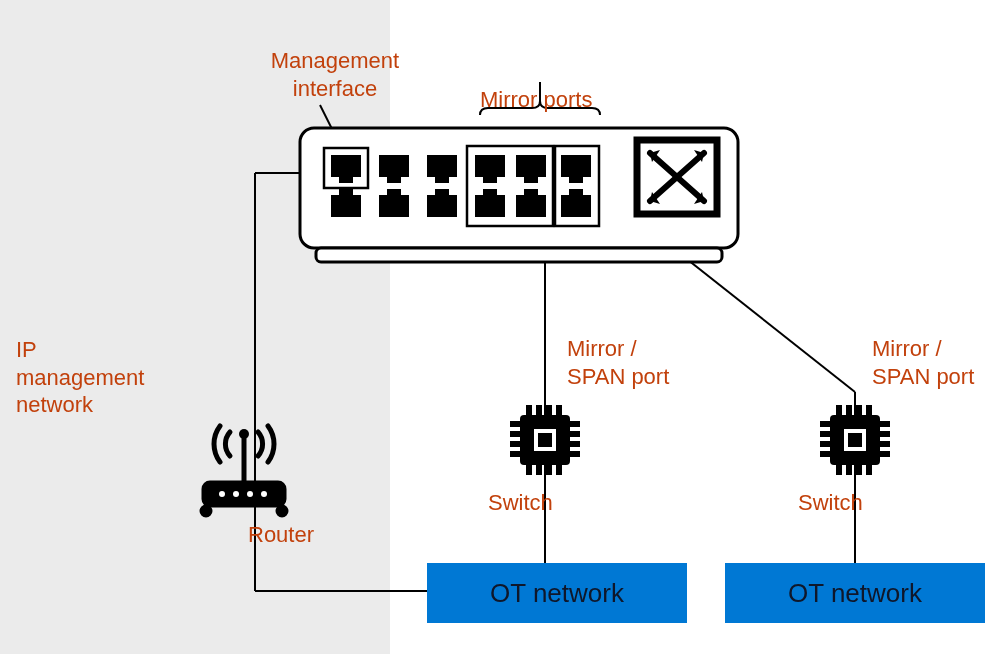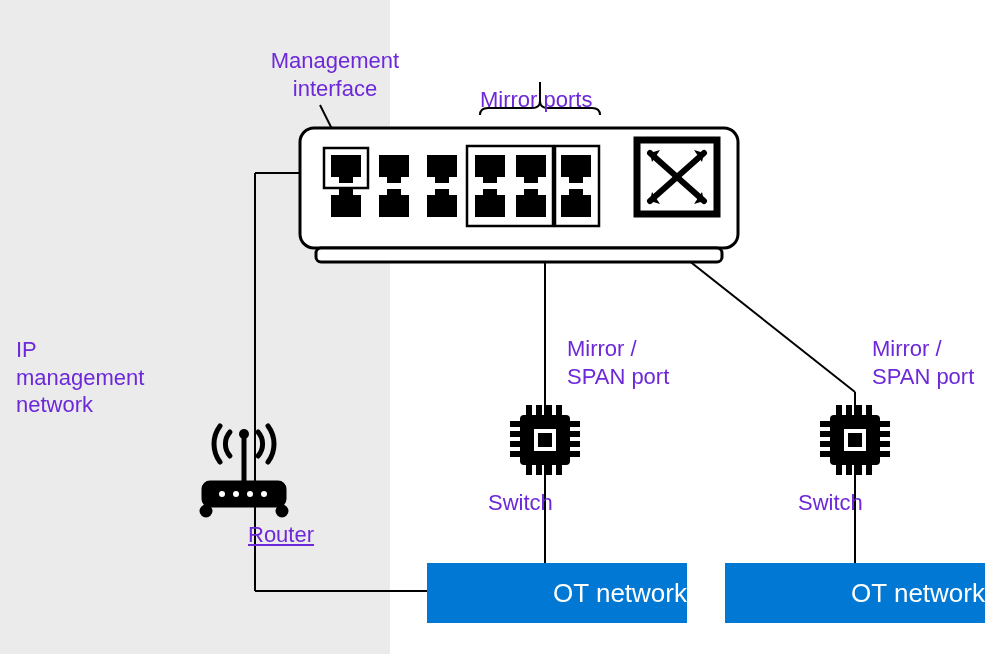--- a/index.html
+++ b/index.html
@@ -13,31 +13,31 @@
   }
   .grey-bg {
     position: absolute;
     left: 0; top: 0;
     width: 390px; height: 654px;
     background: #ebebeb;
   }
   .label {
     position: absolute;
     font-size: 22px;
-    color: #6d28d9;
+    color: #c2410c;
     line-height: 1.25;
   }
   .ot-box {
     position: absolute;
     background: #0078d4;
-    color: #ffffff;
+    color: #0f172a;
     font-size: 26px;
     display: flex;
     align-items: center;
-    justify-content: flex-end;
+    justify-content: center;
     width: 260px;
     height: 60px;
   }
   svg { position: absolute; left: 0; top: 0; }
 </style>
 </head>
 <body>
 
 <div class="grey-bg"></div>
 
@@ -184,21 +184,21 @@
         <rect x="62" y="28" width="10" height="6"></rect>
         <rect x="62" y="38" width="10" height="6"></rect>
         <rect x="62" y="48" width="10" height="6"></rect>
     </g>
   </g>
 </svg>
 
 <div class="label" style="left:255px; top:47px; text-align:center; width:160px;">Management<br>interface</div>
 <div class="label" style="left:480px; top:56px;margin-top:30px;">Mirror ports</div>
 <div class="label" style="left:16px; top:336px;">IP<br>management<br>network</div>
-<div class="label" style="left:248px; top:521px;text-decoration:underline;">Router</div>
+<div class="label" style="left:248px; top:521px;">Router</div>
 <div class="label" style="left:567px; top:335px;">Mirror /<br>SPAN port</div>
 <div class="label" style="left:872px; top:335px;">Mirror /<br>SPAN port</div>
 <div class="label" style="left:488px; top:489px;">Switch</div>
 <div class="label" style="left:798px; top:489px;">Switch</div>
 
 <div class="ot-box" style="left:427px; top:563px;">
   <span>OT network</span>
 </div>
 <div class="ot-box" style="left:725px; top:563px;">
   <span>OT network</span>

